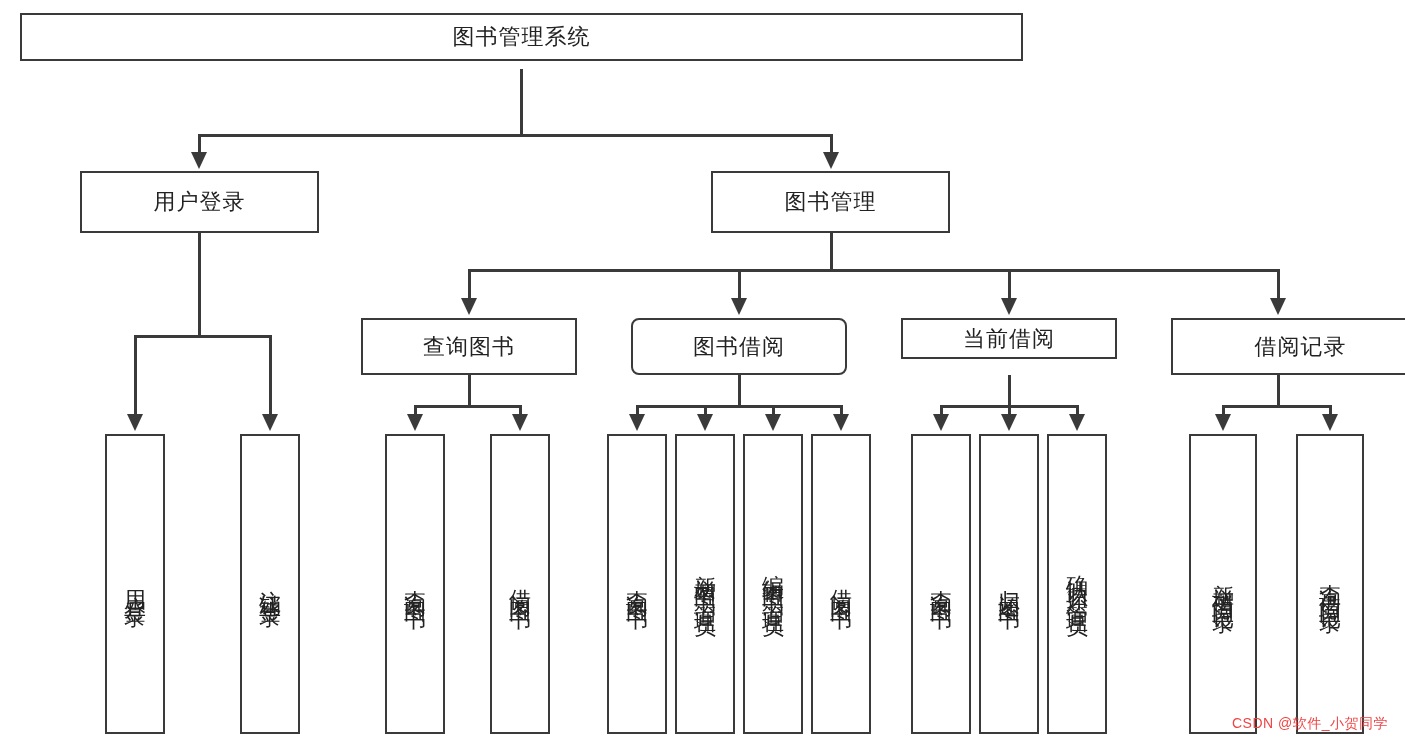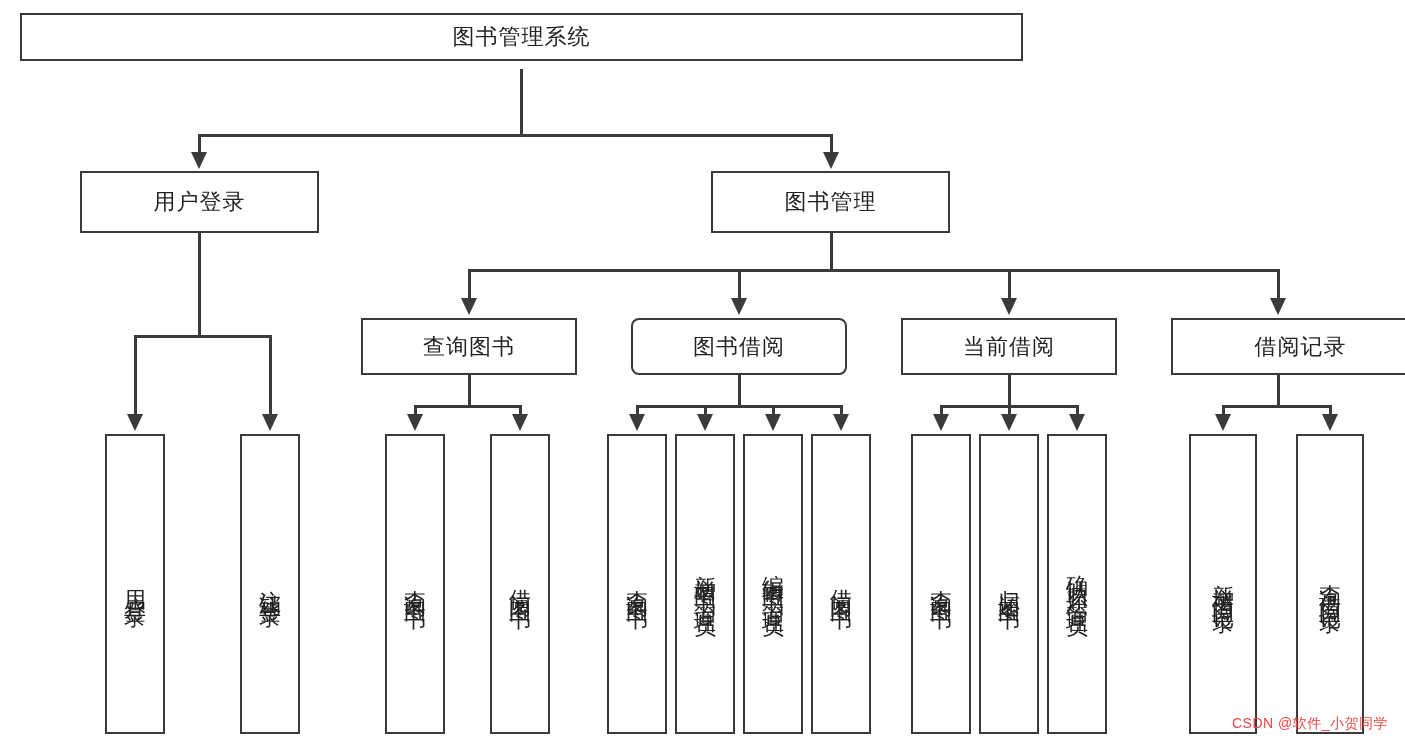--- a/index.html
+++ b/index.html
@@ -110,21 +110,21 @@
 
   <div class="vline" style="left:1277px; top:269px; height:32px;"></div>
   <div class="arrow" style="left:1270px; top:298px;"></div>
 
   <div class="node h-node" style="left:361px; top:318px; width:216px; height:57px;">
     <span class="label">查询图书</span>
   </div>
   <div class="node h-node" style="left:631px; top:318px; width:216px; height:57px;border-radius:8px;">
     <span class="label">图书借阅</span>
   </div>
-  <div class="node h-node" style="left:901px; top:318px; width:216px; height:57px;">
+  <div class="node h-node" style="left:901px; top:318px; width:216px; height:41px;">
     <span class="label">当前借阅</span>
   </div>
   <div class="node h-node" style="left:1171px; top:318px; width:259px; height:57px;">
     <span class="label">借阅记录</span>
   </div>
 
   <div class="vline" style="left:468px; top:375px; height:33px;"></div>
   <div class="hline" style="left:414px; top:405px; width:108px;"></div>
   <div class="vline" style="left:414px; top:405px; height:12px;"></div>
   <div class="arrow" style="left:407px; top:414px;"></div>

